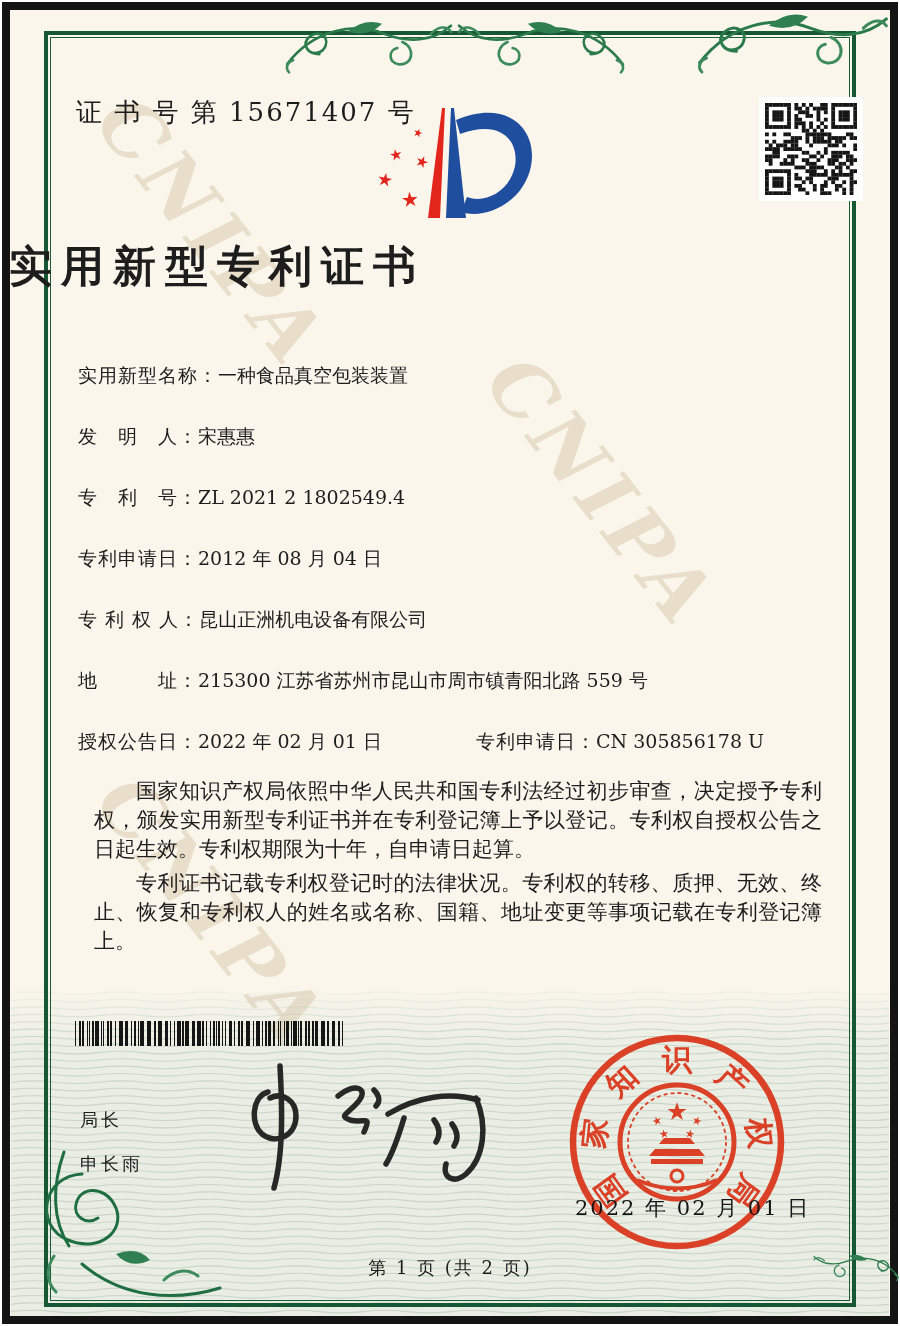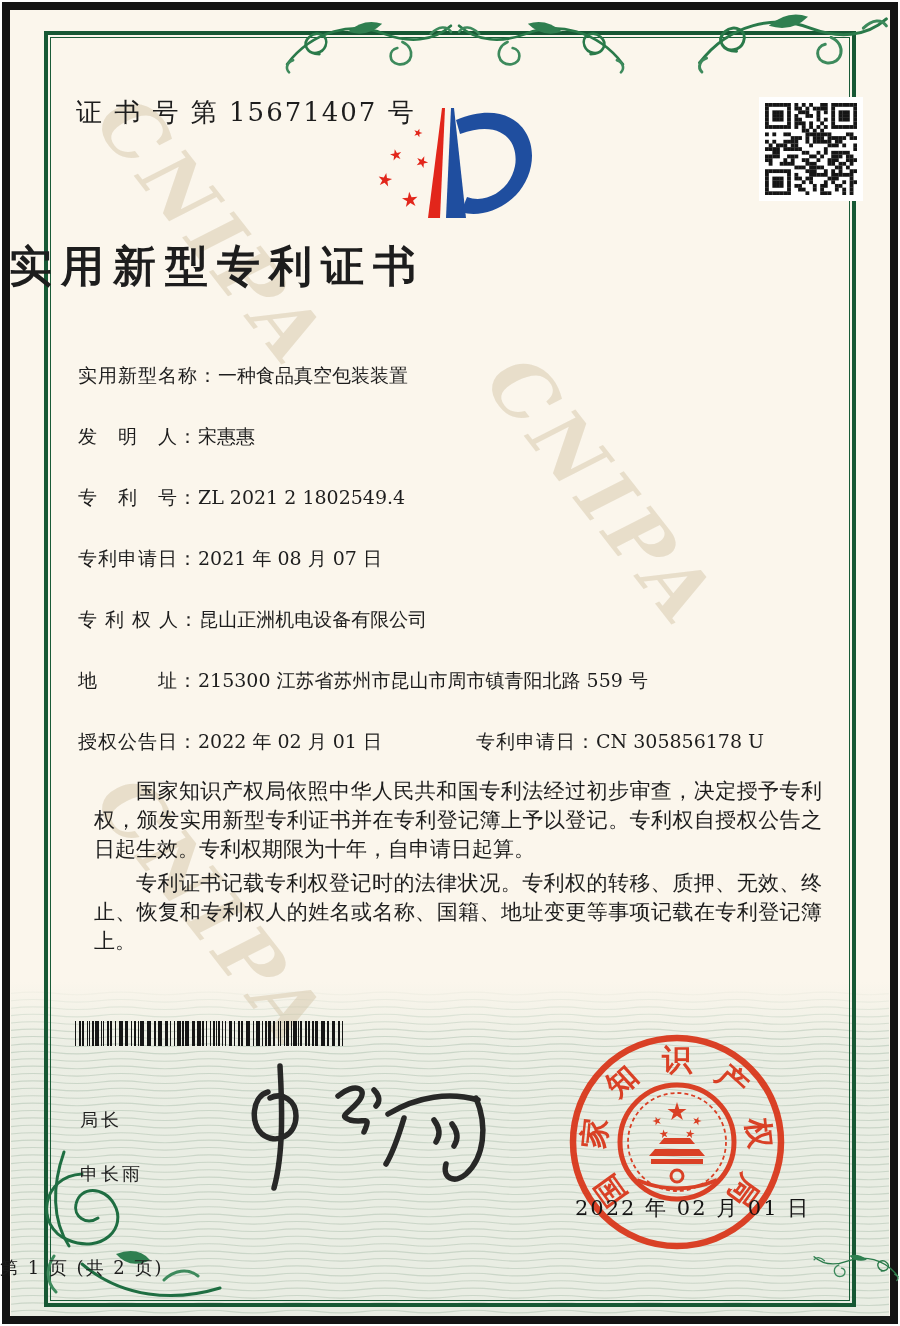--- a/index.html
+++ b/index.html
@@ -32,26 +32,26 @@
   .grant-group1{display:inline-block;width:392px;}
   
   .body-text{position:absolute;left:94px;right:78px;top:777px;font-size:21px;line-height:29px;
              text-align:justify;z-index:5;font-family:Liberation Serif, serif;}
   .body-text p{margin:0;text-indent:2em;}
   .body-text p + p{margin-top:5px;}
   
   .barcode{position:absolute;left:75px;top:1021px;z-index:5;}
   .signer{position:absolute;left:80px;top:1108px;z-index:5;
           font-family:"DejaVu Sans","Liberation Sans",sans-serif;font-size:18px;letter-spacing:3px;}
-  .signer .name{margin-top:30px;text-align:center;}
+  .signer .name{margin-top:20px;text-align:center;}
   .signature{position:absolute;left:238px;top:1062px;z-index:5;}
   .seal{position:absolute;left:565px;top:1030px;z-index:6;opacity:0.93;}
   .seal-date{position:absolute;left:575px;top:1194px;width:250px;font-size:21px;letter-spacing:2px;
              color:#141414;z-index:7;white-space:nowrap;}
-  .footer{position:absolute;left:0;right:0;top:1256px;font-size:18px;
+  .footer{position:absolute;left:0;right:0;top:1256px;text-align:center;font-size:18px;
           letter-spacing:2px;z-index:5;}
   .ornament{position:absolute;z-index:4;pointer-events:none;}
   .defs-holder{position:absolute;width:0;height:0;overflow:hidden;}
 </style>
 </head>
 <body>
 
 <div id="stage">
 
   <div class="paper"></div>
@@ -494,21 +494,21 @@
         <rect x="84.64" y="88.32" width="3.83" height="3.83" fill="#151515"></rect>
       </svg>
   </div>
 
   <div class="title">实用新型专利证书</div>
 
   <div class="fields">
     <div class="frow"><span class="flabel">实用新型名称：</span><span>一种食品真空包装装置</span></div>
     <div class="frow"><span class="flabel">发　明　人：</span><span>宋惠惠</span></div>
     <div class="frow"><span class="flabel">专　利　号：</span><span>ZL 2021 2 1802549.4</span></div>
-    <div class="frow"><span class="flabel">专利申请日：</span><span>2021 年 08 月 07 日</span></div>
+    <div class="frow"><span class="flabel">专利申请日：</span><span>2012 年 08 月 04 日</span></div>
     <div class="frow"><span class="flabel">专 利 权 人：</span><span>昆山正洲机电设备有限公司</span></div>
     <div class="frow"><span class="flabel">地　　　址：</span><span>215300  江苏省苏州市昆山市周市镇青阳北路 559 号</span></div>
     <div class="frow">
       <span class="grant-group1"><span class="flabel">授权公告日：</span><span>2022 年 02 月 01 日</span></span>
       <span><span class="flabel">专利申请日：</span><span>CN 305856178 U</span></span>
     </div>
   </div>
 
   <div class="body-text">
     <p>国家知识产权局依照中华人民共和国专利法经过初步审查，决定授予专利权，颁发实用新型专利证书并在专利登记簿上予以登记。专利权自授权公告之日起生效。专利权期限为十年，自申请日起算。</p>

